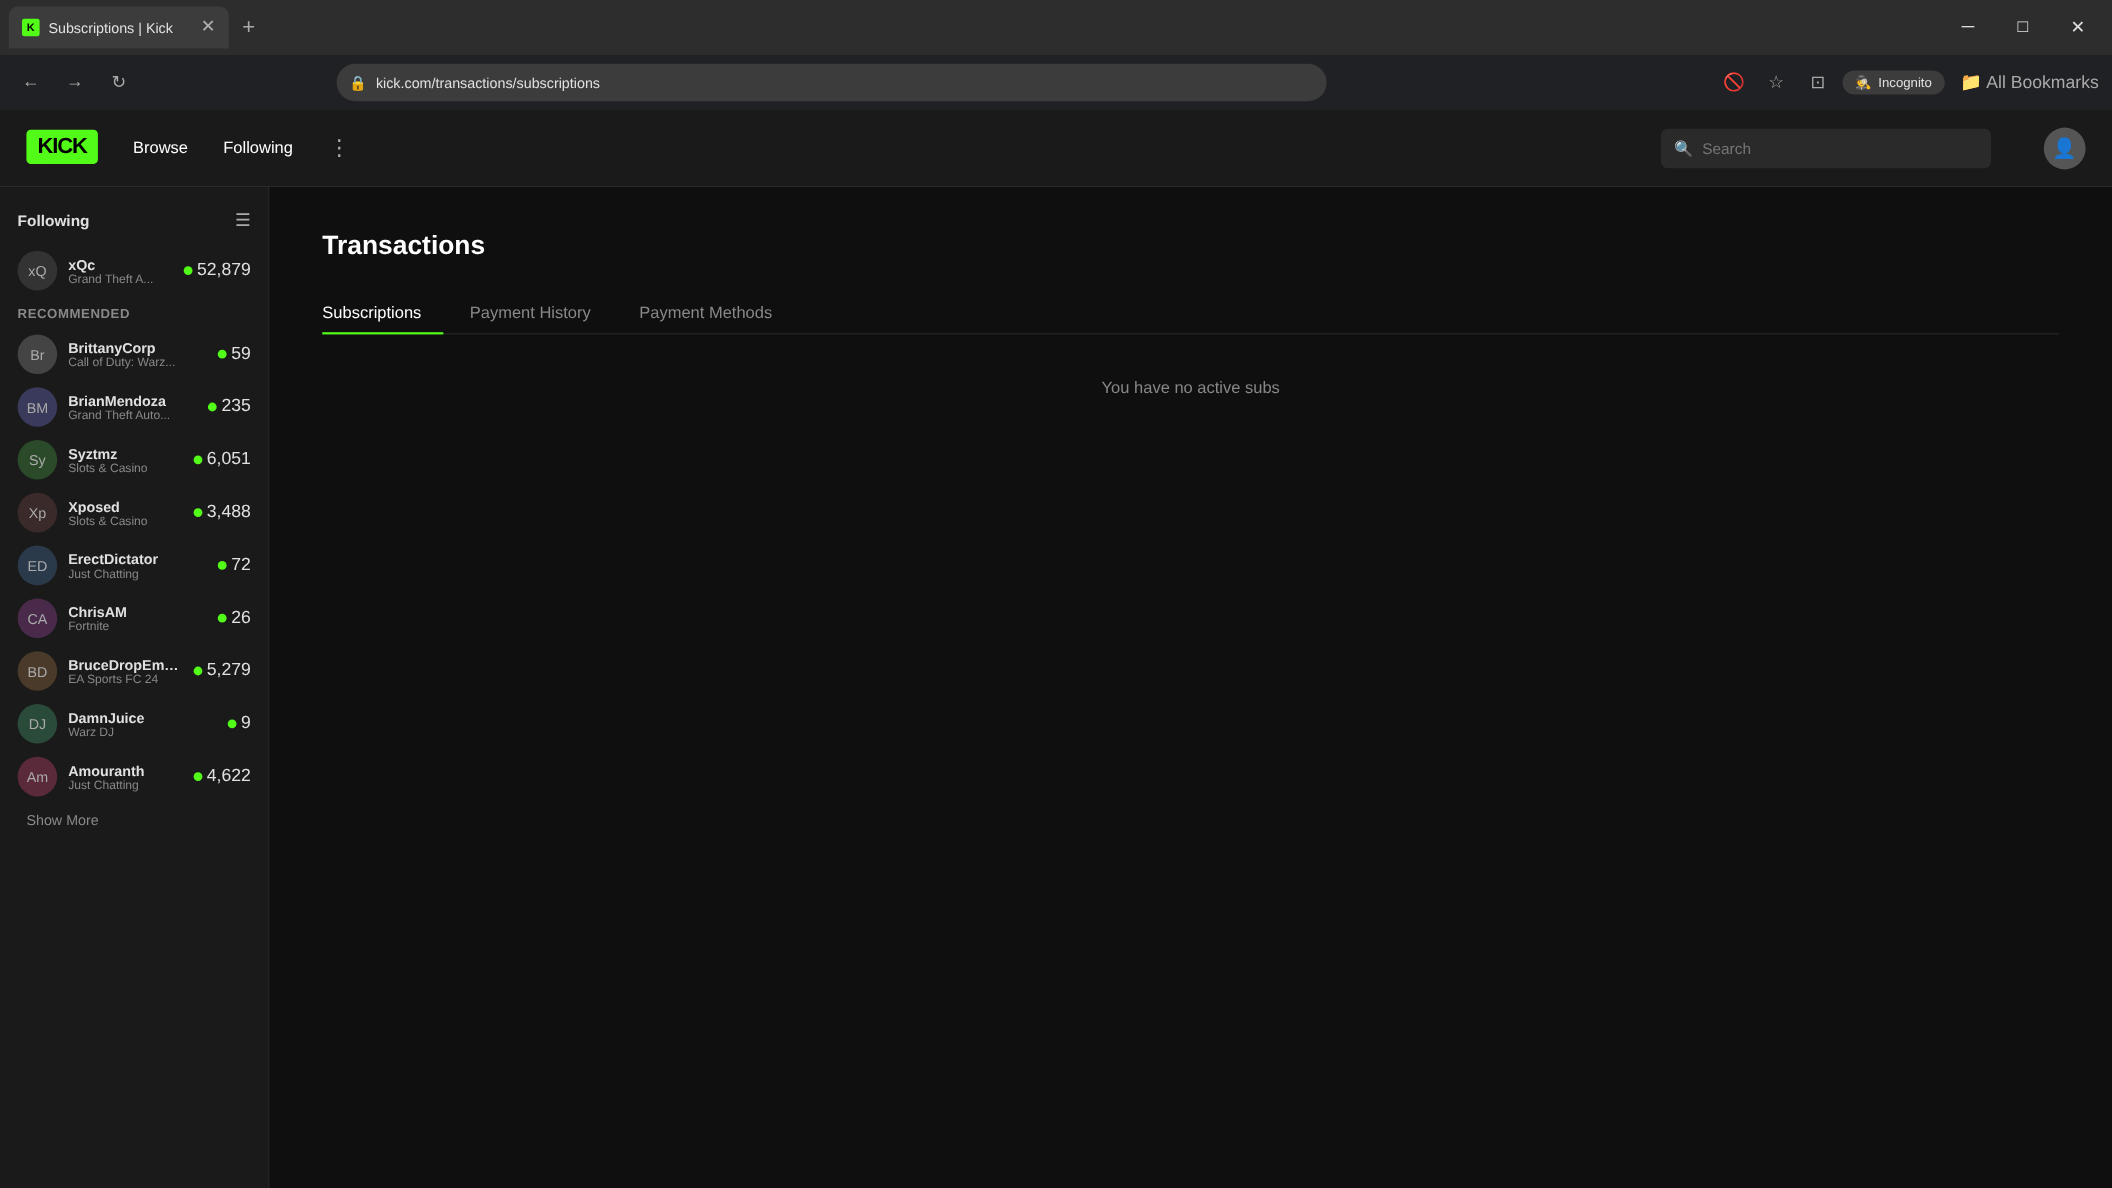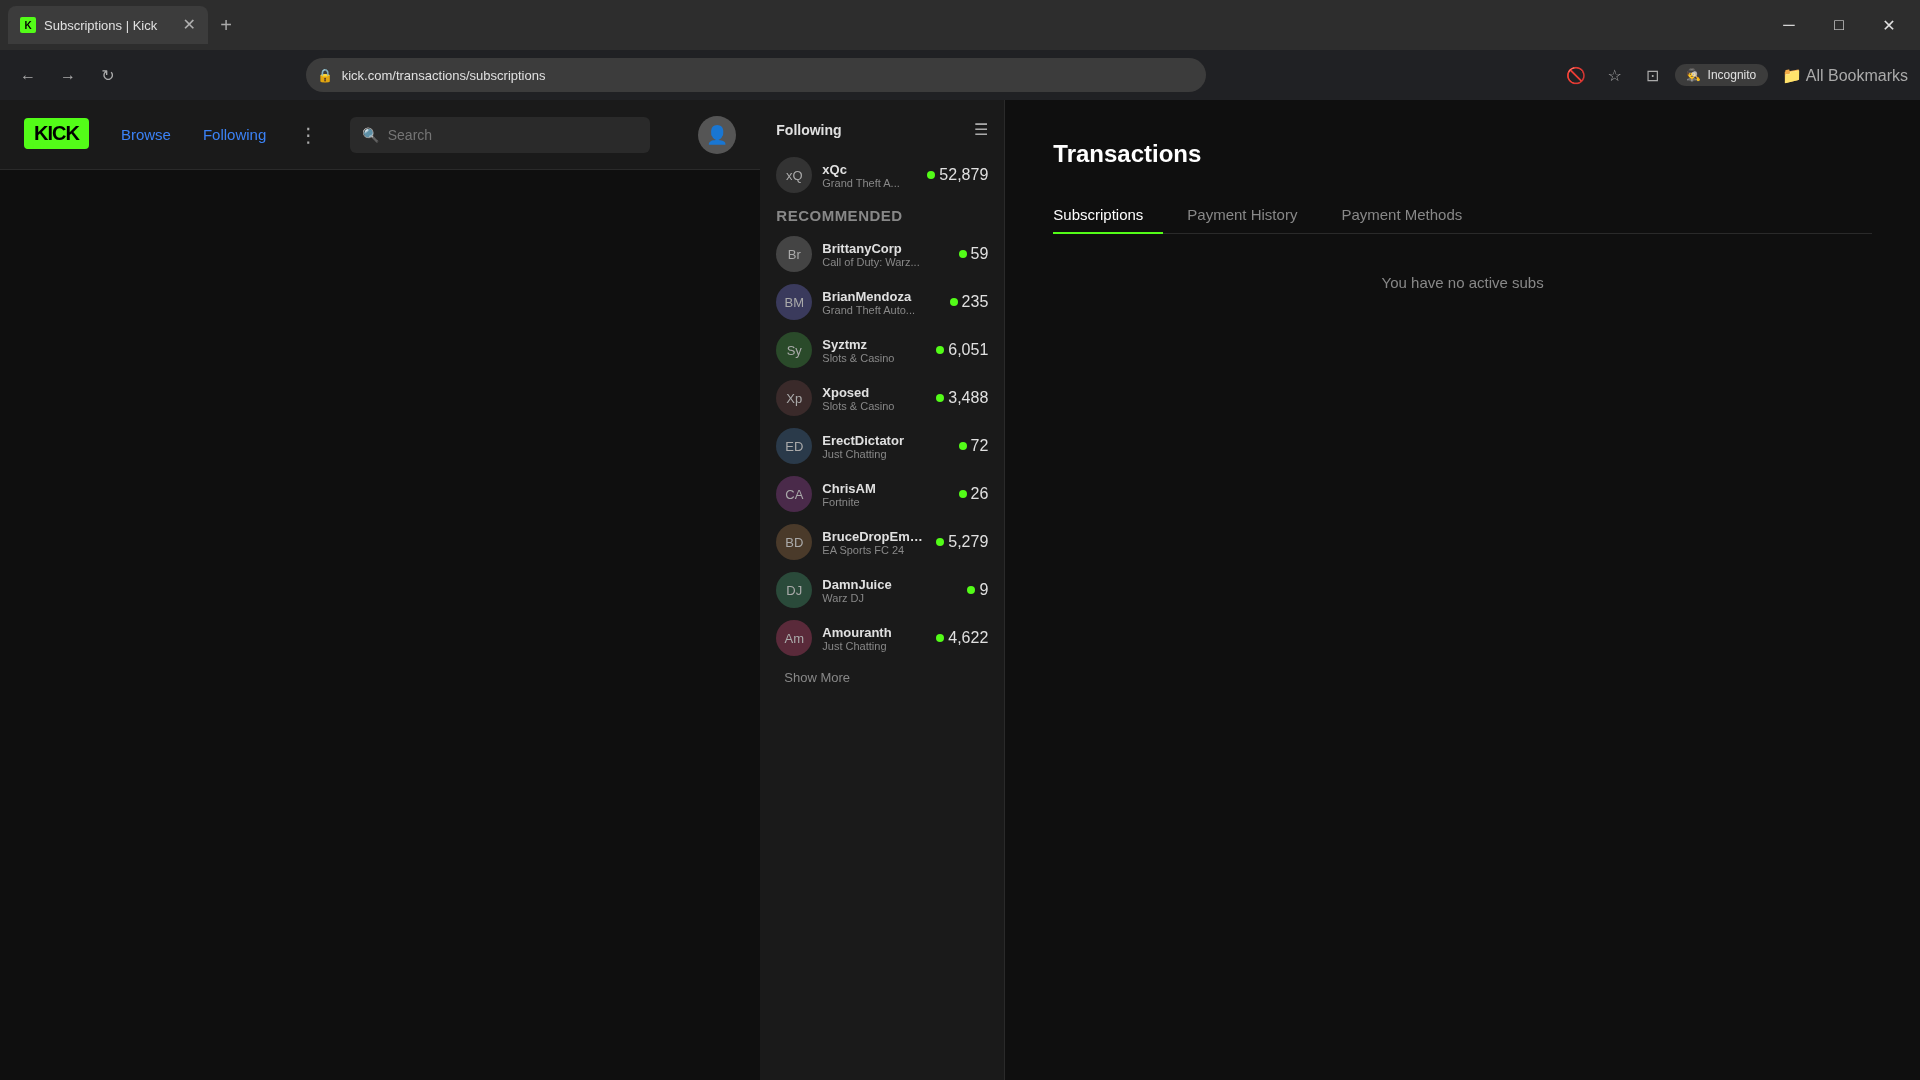--- a/index.html
+++ b/index.html
@@ -16,39 +16,39 @@
     .address-bar-row { display: flex; align-items: center; height: 50px; background: #202124; padding: 0 12px; gap: 8px; }
     .nav-btn { width: 32px; height: 32px; border-radius: 50%; border: none; background: transparent; color: #aaa; font-size: 16px; cursor: pointer; display: flex; align-items: center; justify-content: center; }
     .address-bar { flex: 1; height: 34px; background: #3c3c3c; border-radius: 20px; display: flex; align-items: center; padding: 0 12px; font-size: 13px; color: #e0e0e0; gap: 8px; max-width: 900px; margin: 0 auto; }
     .address-bar-url { flex: 1; font-size: 13px; }
     .browser-actions { display: flex; align-items: center; gap: 6px; margin-left: auto; }
     .br-icon-btn { width: 32px; height: 32px; border-radius: 50%; border: none; background: transparent; color: #aaa; font-size: 16px; cursor: pointer; display: flex; align-items: center; justify-content: center; }
     .incognito-btn { background: #3c3c3c; border-radius: 16px; padding: 4px 12px; font-size: 12px; color: #e0e0e0; border: none; cursor: pointer; display: flex; align-items: center; gap: 6px; }
     .bookmarks-area { font-size: 16px; color: #aaa; margin-left: 8px; }
 
     
-    .app { display: flex; height: calc(1080px - 100px); }
+    .app { display: flex; flex-direction: column; height: calc(1080px - 100px); }
     .header { background: #1a1a1a; height: 70px; display: flex; align-items: center; padding: 0 24px; gap: 32px; border-bottom: 1px solid #2a2a2a; }
     .logo { background: #53fc18; color: #000; font-weight: 900; font-size: 20px; padding: 4px 10px; border-radius: 4px; letter-spacing: -1px; }
     .logo-beta { font-size: 9px; color: #53fc18; margin-top: -8px; margin-left: 2px; opacity: 0.8; }
     .logo-wrap { display: flex; flex-direction: column; }
-    .nav-link { color: #3b82f6; font-size: 15px; font-weight: 500; cursor: pointer; text-decoration: none; }
+    .nav-link { color: #ffffff; font-size: 15px; font-weight: 500; cursor: pointer; text-decoration: none; }
     .header-search { margin-left: auto; background: #2a2a2a; border-radius: 6px; display: flex; align-items: center; padding: 0 12px; gap: 8px; width: 300px; height: 36px; }
     .header-search input { background: transparent; border: none; outline: none; color: #e0e0e0; font-size: 14px; flex: 1; }
     .user-avatar { width: 38px; height: 38px; border-radius: 50%; background: #555; margin-left: 16px; overflow: hidden; display: flex; align-items: center; justify-content: center; font-size: 18px; }
 
     
     .main-layout { display: flex; flex: 1; overflow: hidden; }
 
     
     .sidebar { width: 245px; background: #1a1a1a; border-right: 1px solid #2a2a2a; overflow-y: auto; padding: 12px 0; flex-shrink: 0; }
     .sidebar-header { display: flex; align-items: center; justify-content: space-between; padding: 8px 16px 12px; }
     .sidebar-title { font-weight: 600; font-size: 14px; color: #e0e0e0; }
     .sidebar-icon-btn { background: none; border: none; color: #aaa; cursor: pointer; font-size: 16px; }
-    .sidebar-section-title { font-size: 15px; color: #888; padding: 8px 16px 6px; font-weight: 600; text-transform: uppercase; letter-spacing: 0.5px; }
+    .sidebar-section-title { font-size: 12px; color: #888; padding: 8px 16px 6px; font-weight: 600; text-transform: uppercase; letter-spacing: 0.5px; }
     .sidebar-item { display: flex; align-items: center; gap: 10px; padding: 6px 16px; cursor: pointer; }
     .sidebar-avatar { width: 36px; height: 36px; border-radius: 50%; background: #444; flex-shrink: 0; display: flex; align-items: center; justify-content: center; font-size: 13px; color: #aaa; overflow: hidden; }
     .sidebar-info { flex: 1; min-width: 0; }
     .sidebar-name { font-size: 13px; font-weight: 600; color: #e0e0e0; white-space: nowrap; overflow: hidden; text-overflow: ellipsis; }
     .sidebar-game { font-size: 11px; color: #888; white-space: nowrap; overflow: hidden; text-overflow: ellipsis; }
     .sidebar-viewers { display: flex; align-items: center; gap: 4px; font-size: 16px; color: #e0e0e0; flex-shrink: 0; white-space: nowrap; }
     .green-dot { width: 8px; height: 8px; border-radius: 50%; background: #53fc18; flex-shrink: 0; }
     .show-more-btn { background: none; border: none; color: #888; font-size: 13px; cursor: pointer; padding: 8px 24px; width: 100%; text-align: left; }
 
     

